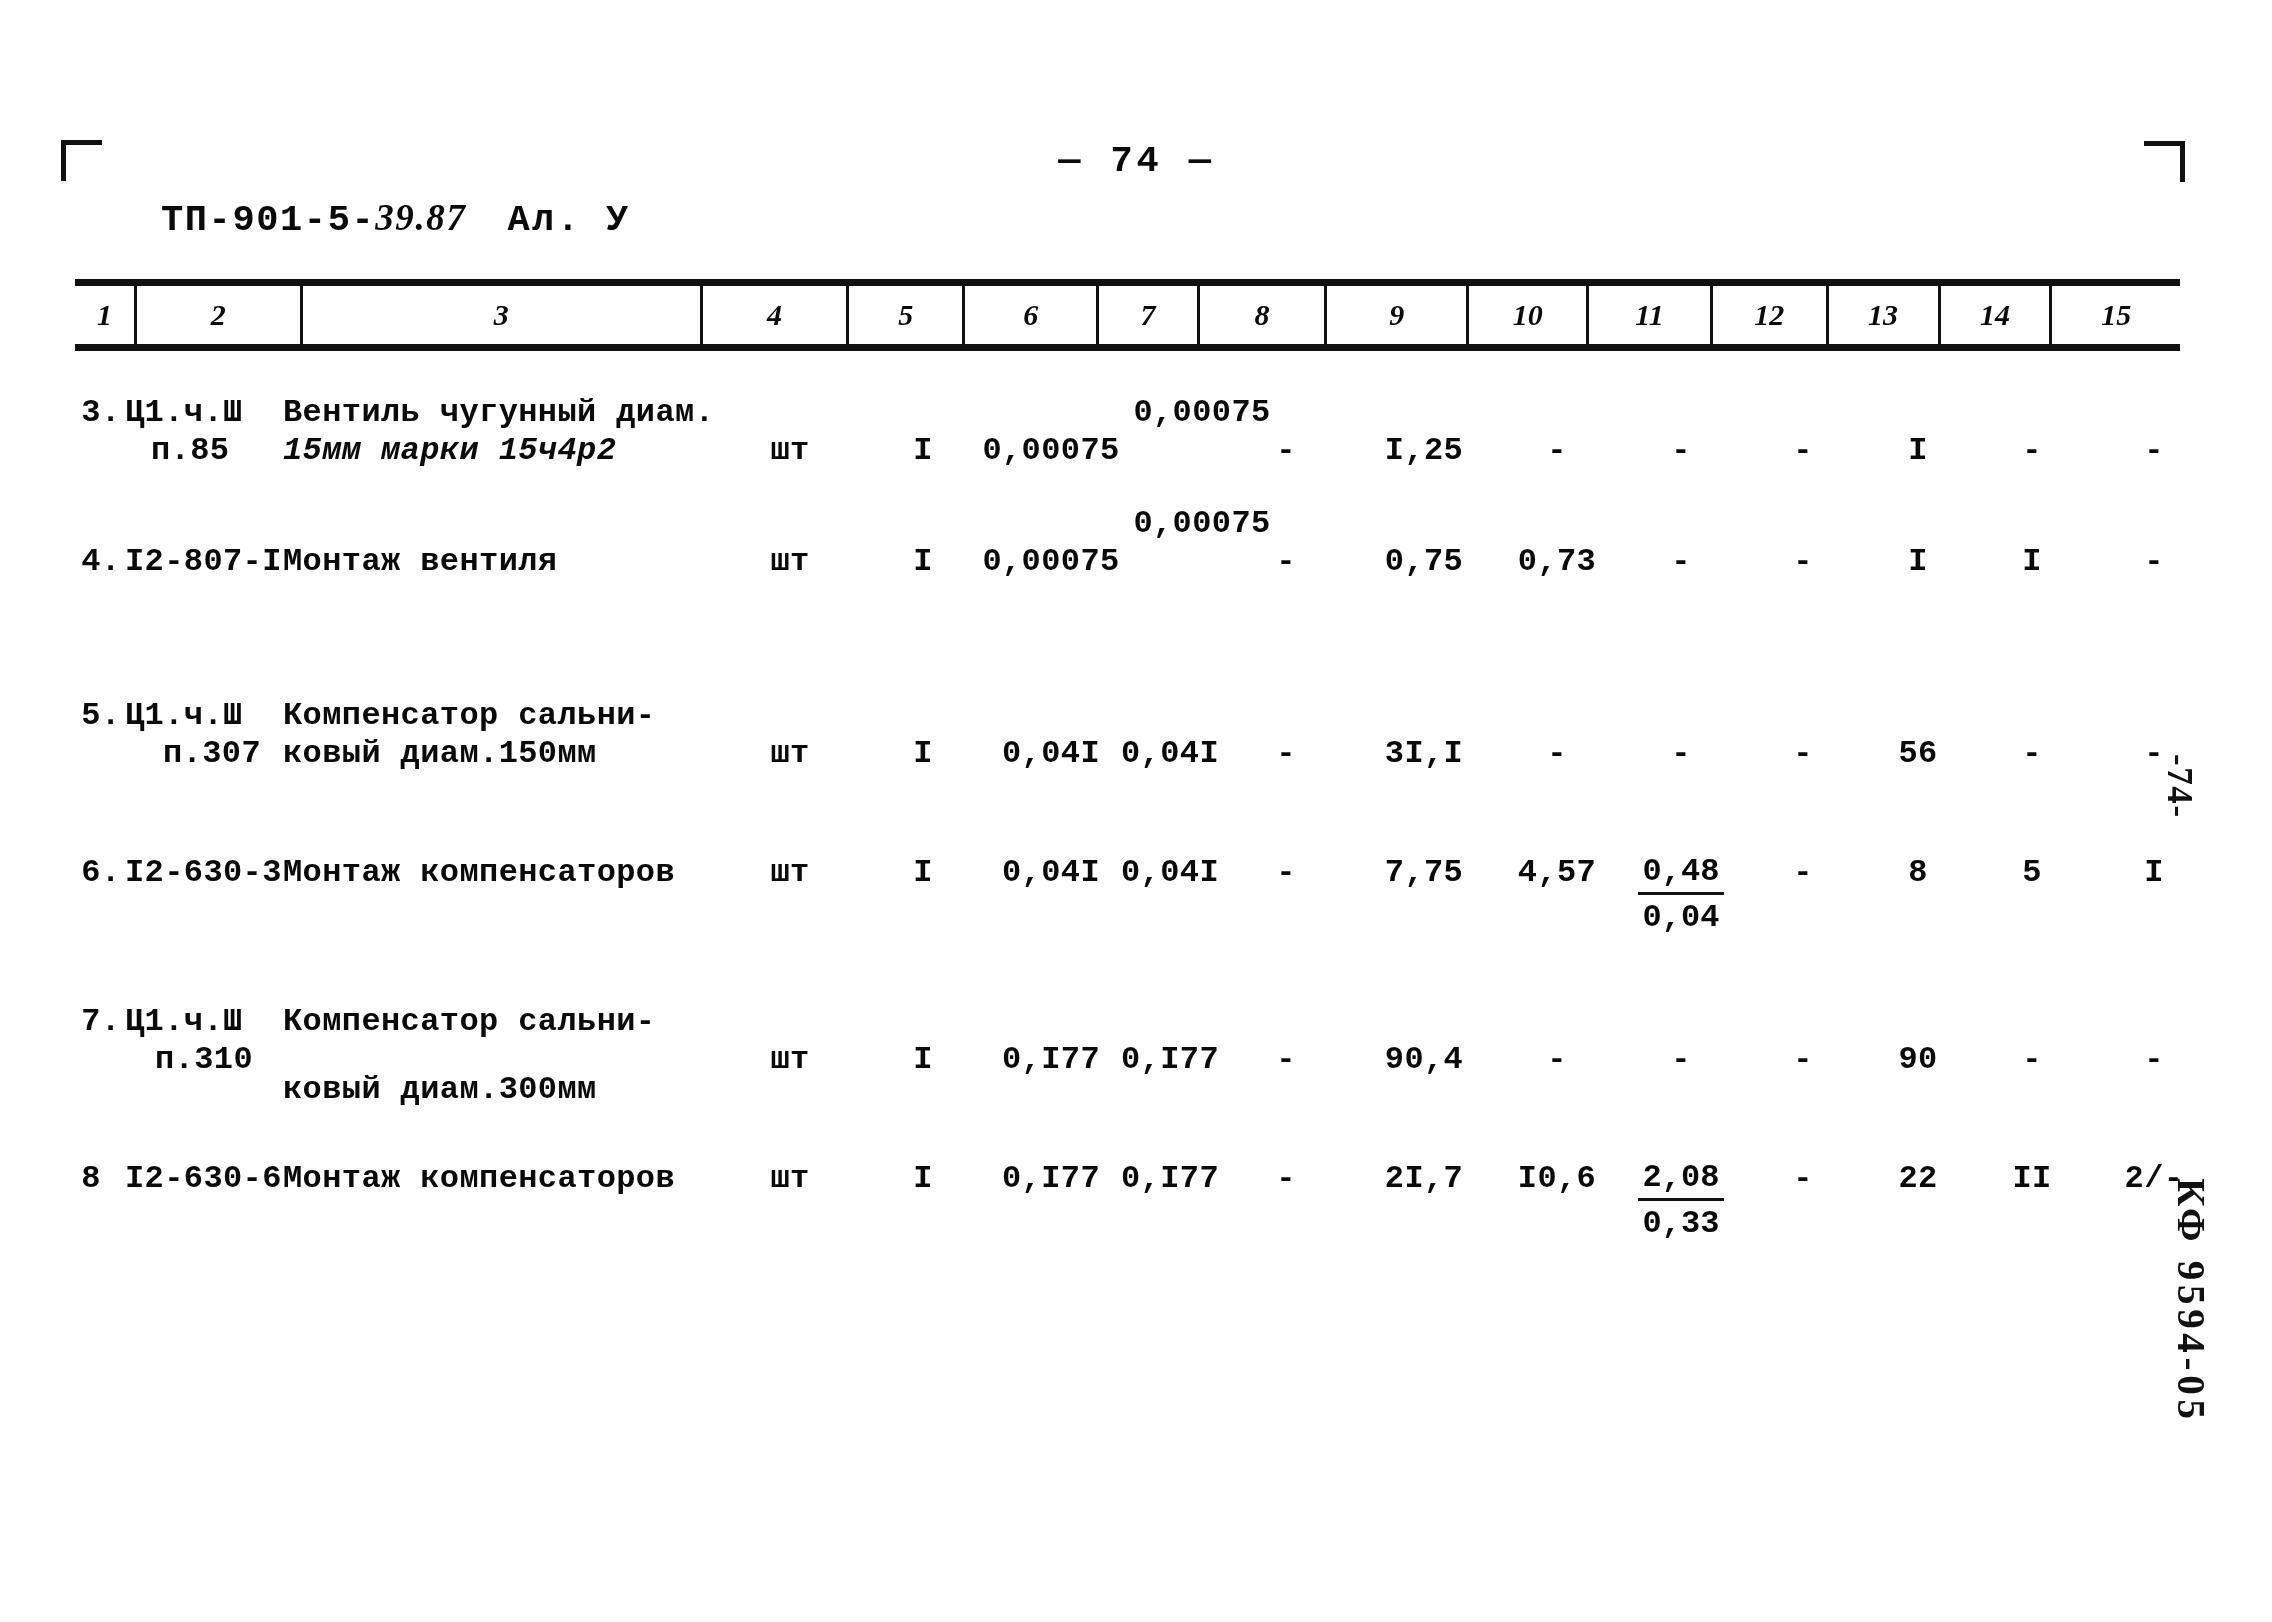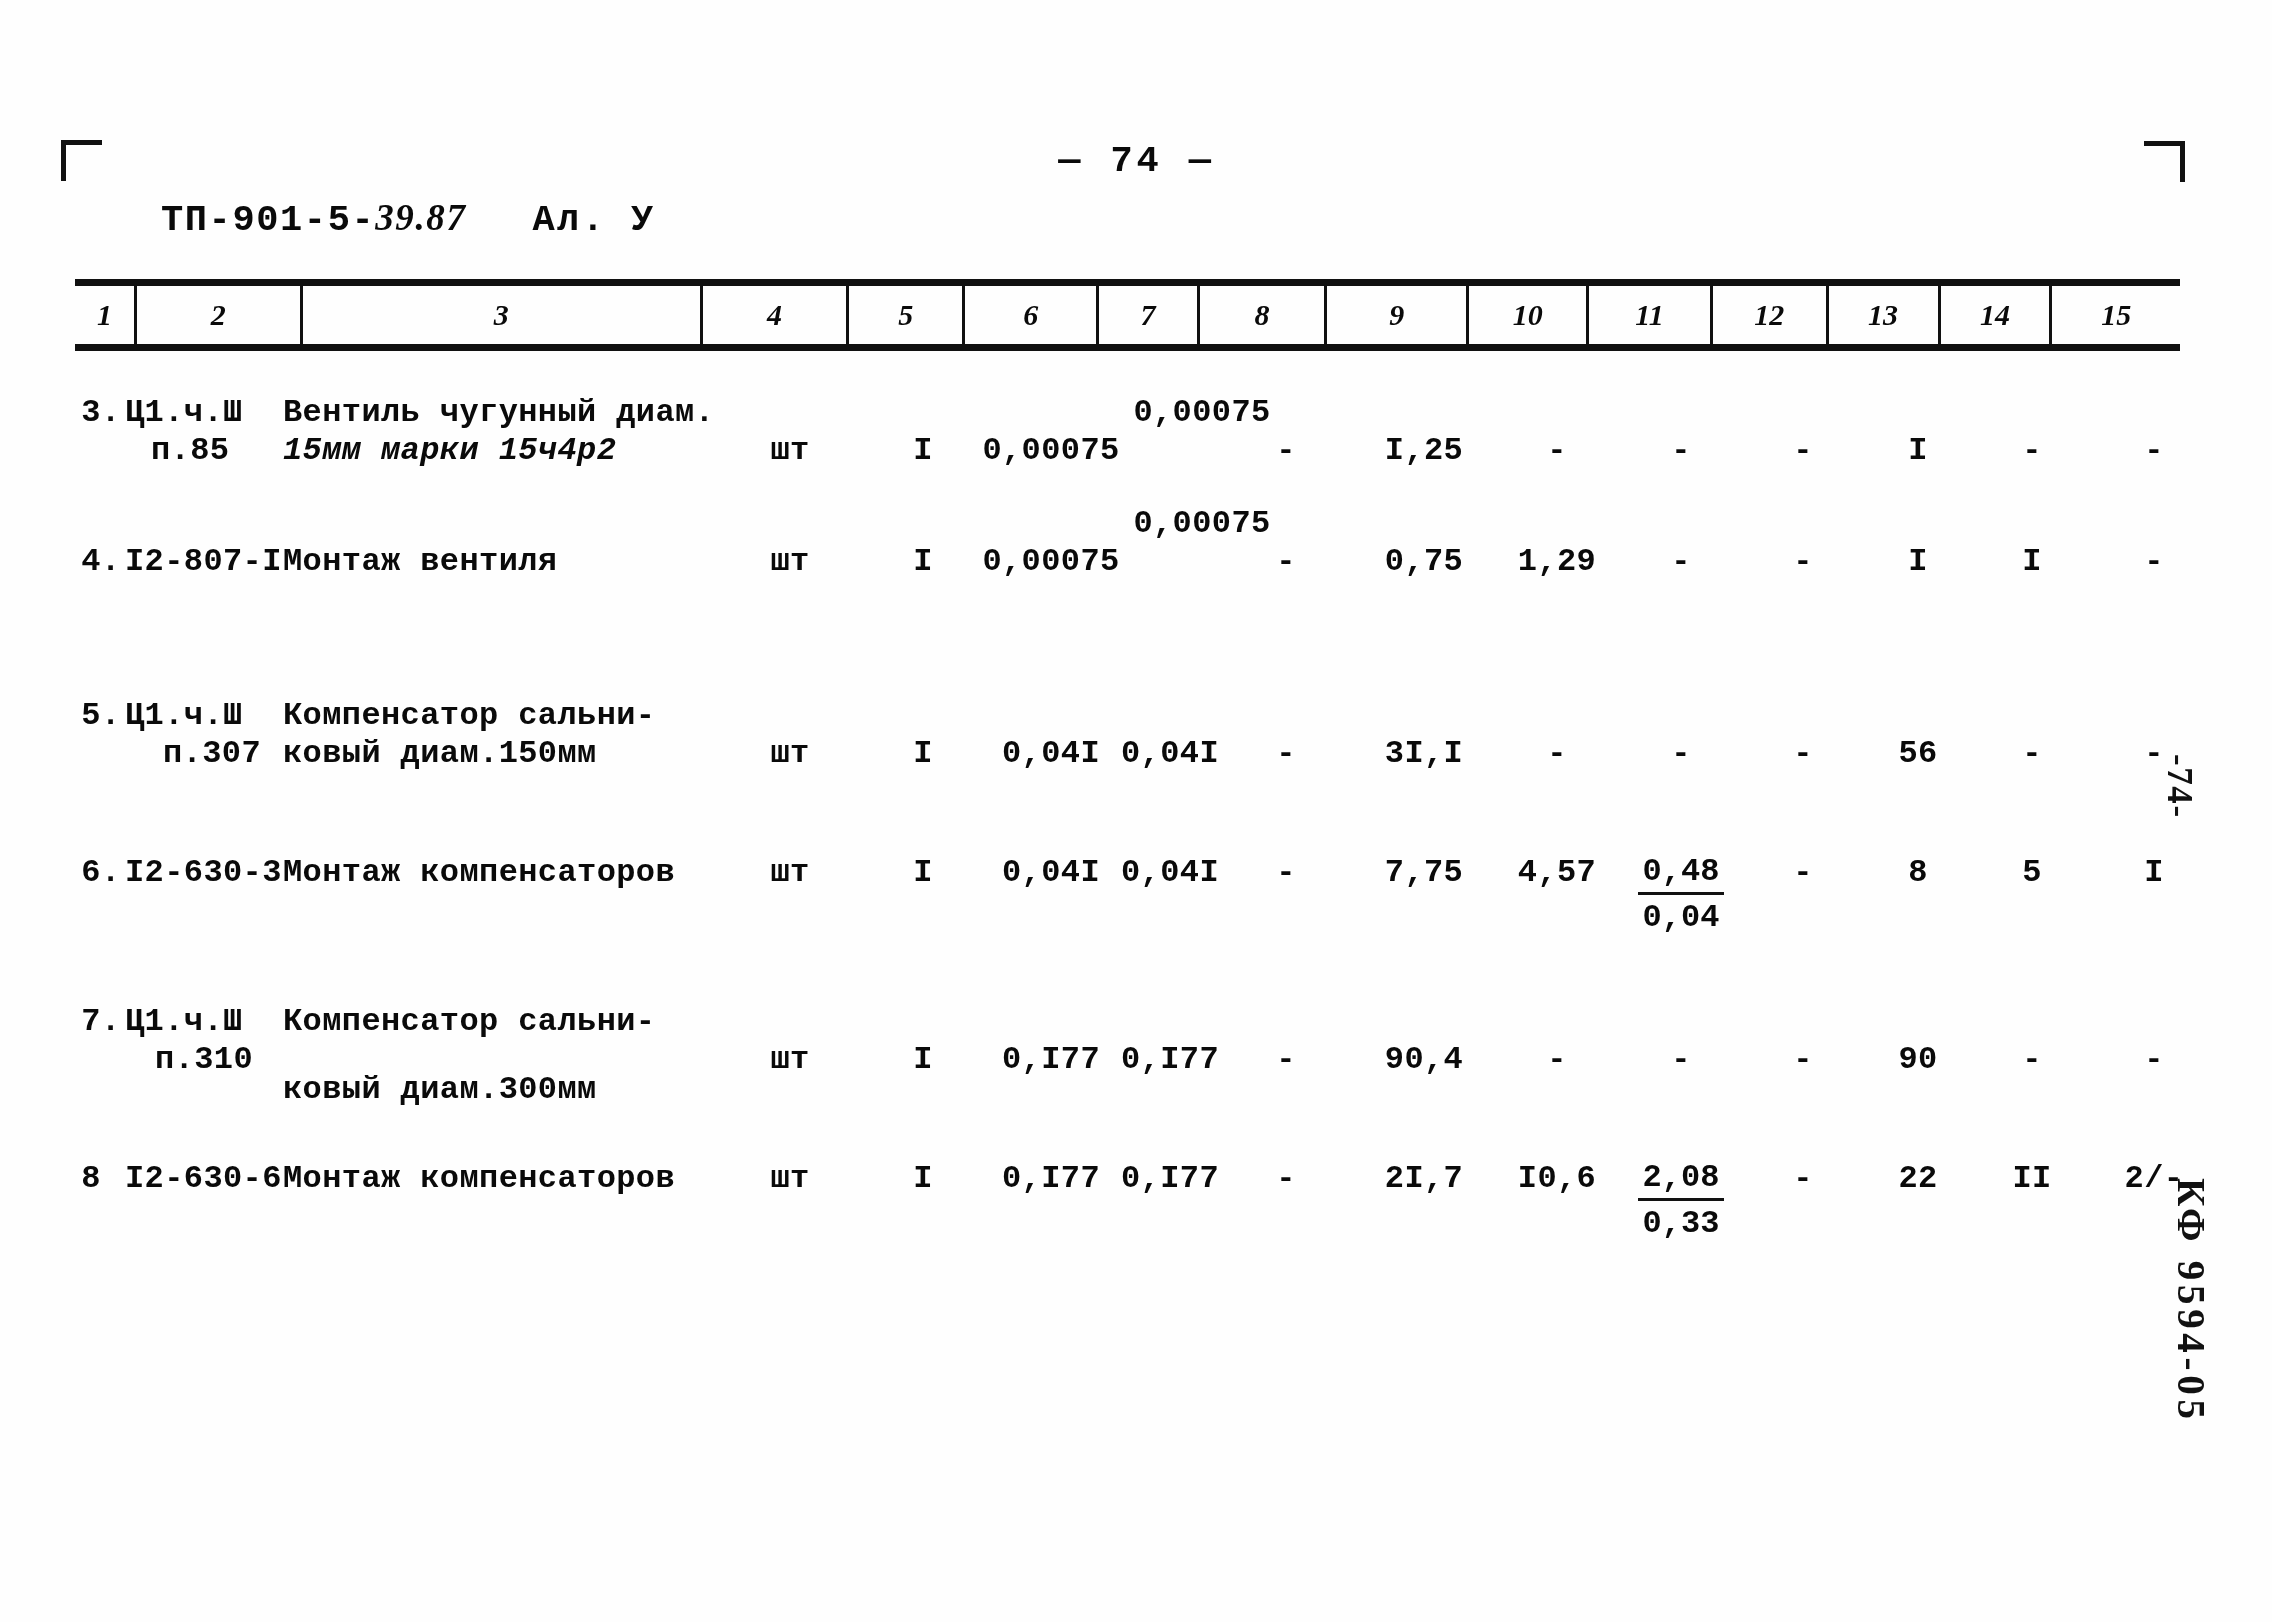--- a/index.html
+++ b/index.html
@@ -47,21 +47,21 @@
     font-weight: 700;
     letter-spacing: 1.6px;
     white-space: nowrap;
   }
   #doc-code .ital {
     font-style: italic;
     font-family: "Liberation Serif", serif;
     font-weight: 700;
   }
   #doc-code .album {
-    margin-left: 66px;
+    margin-left: 41px;
     letter-spacing: 2.4px;
   }
 
   
   #table-wrap {
     position: absolute;
     left: 75px;
     top: 279px;
     width: 2105px;
   }
@@ -204,21 +204,21 @@
         <div class="row" style="top: 192px;">
           <div class="cell" style="top: 0px; left: 6.3px;">4.</div>
           <div class="cell" style="top: 0px; left: 50px;">I2-807-I</div>
           <div class="cell" style="top: 0px; left: 208px;">Монтаж вентиля</div>
           <div class="cell" style="top: 0px; left: 558px; width: 314px; text-align: center;">шт</div>
           <div class="cell" style="top: 0px; left: 691px; width: 314px; text-align: center;">I</div>
           <div class="cell" style="top: 0px; left: 819px; width: 314px; text-align: center;">0,00075</div>
           <div class="cell" style="left: 970px; width: 314px; text-align: center; top: -38px;">0,00075</div>
           <div class="cell" style="top: 0px; left: 1054px; width: 314px; text-align: center;">-</div>
           <div class="cell" style="top: 0px; left: 1192px; width: 314px; text-align: center;">0,75</div>
-          <div class="cell" style="top: 0px; left: 1325px; width: 314px; text-align: center;">1,29</div>
+          <div class="cell" style="top: 0px; left: 1325px; width: 314px; text-align: center;">0,73</div>
           <div class="cell" style="top: 0px; left: 1449px; width: 314px; text-align: center;">-</div>
           <div class="cell" style="top: 0px; left: 1571px; width: 314px; text-align: center;">-</div>
           <div class="cell" style="top: 0px; left: 1686px; width: 314px; text-align: center;">I</div>
           <div class="cell" style="top: 0px; left: 1800px; width: 314px; text-align: center;">I</div>
           <div class="cell" style="top: 0px; left: 1922px; width: 314px; text-align: center;">-</div>
         </div>
         <div class="row" style="top: 346px;">
           <div class="cell" style="top: 0px; left: 6.3px;">5.</div>
           <div class="cell" style="top: 0px; left: 50px;">Ц1.ч.Ш</div>
           <div class="cell" style="top: 38px; left: 88px;">п.307</div>

